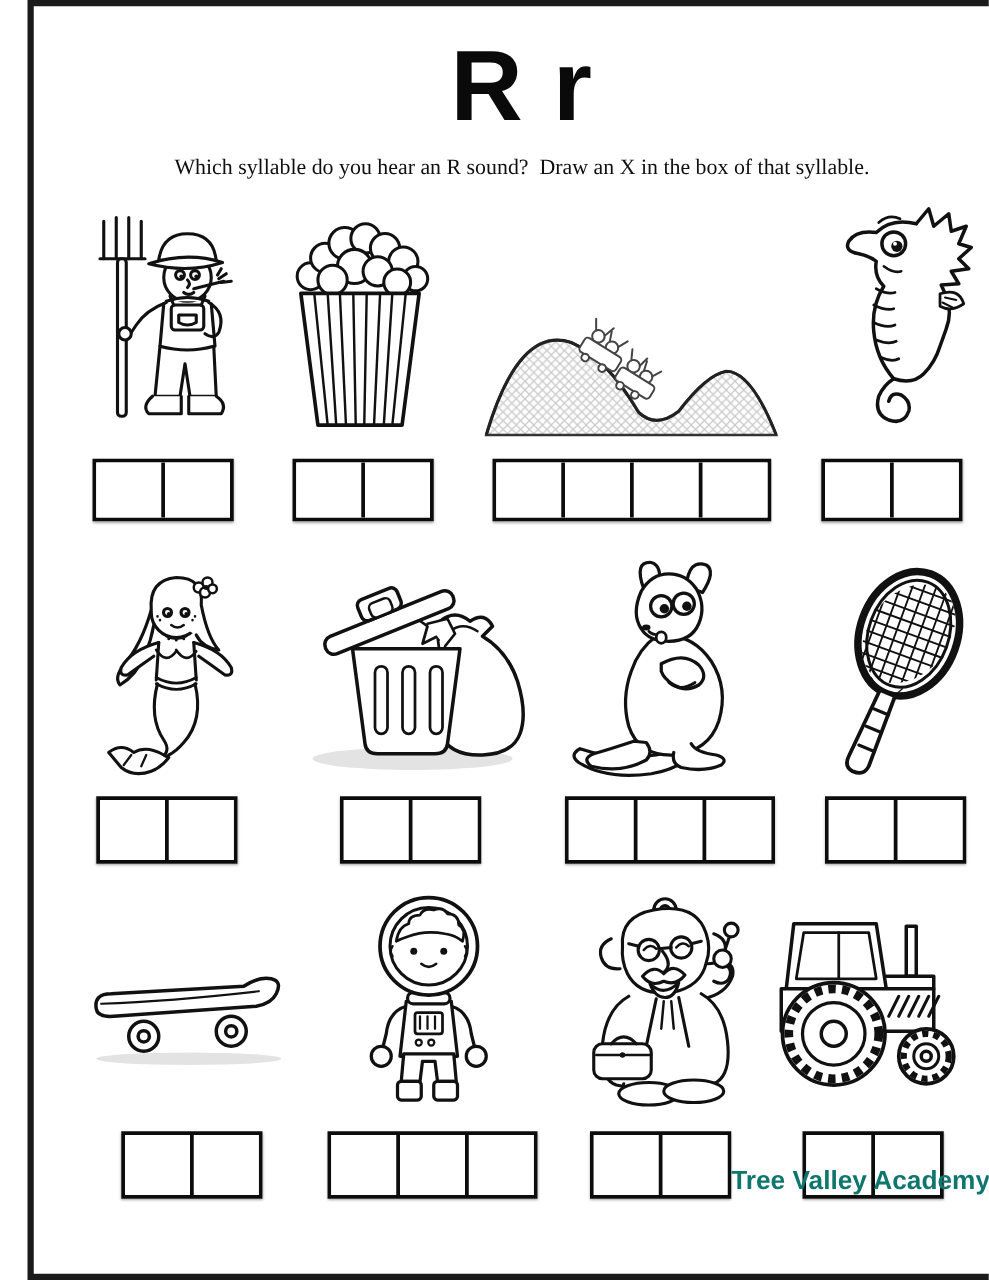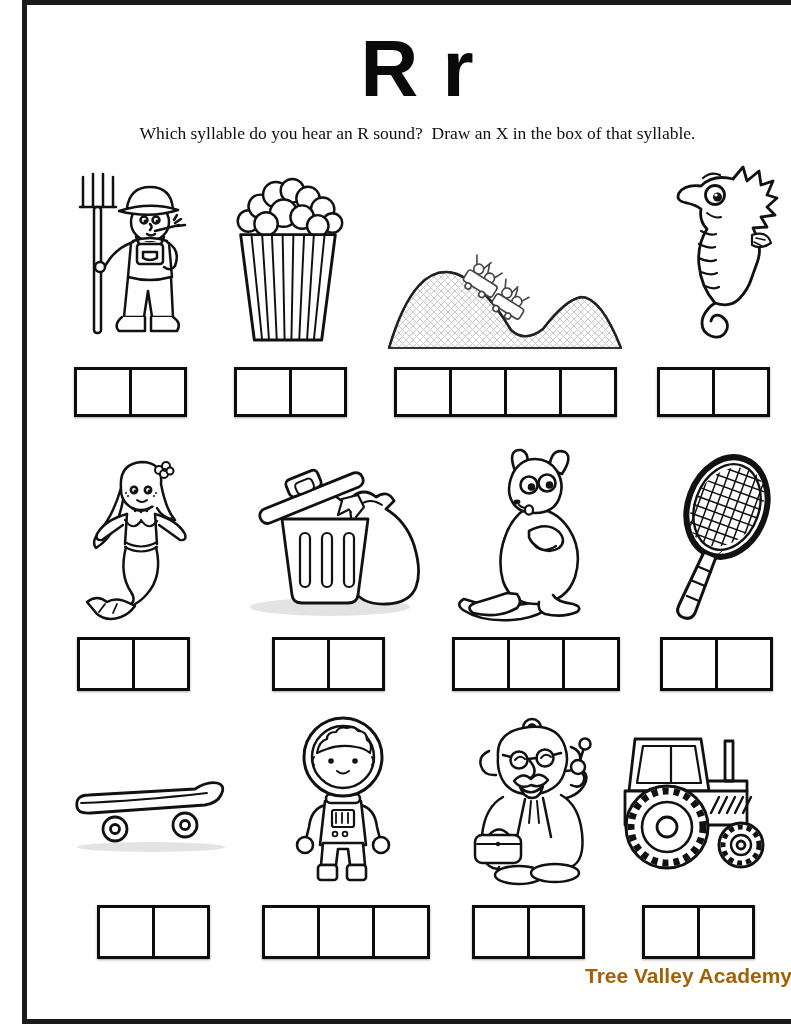--- a/index.html
+++ b/index.html
@@ -32,22 +32,22 @@
   .boxes{
     position:absolute;display:flex;
     border:3px solid #0c0c0c;background:#fff;
     box-shadow:0 1px 2px rgba(0,0,0,.35);
   }
   .boxes .cell{width:52px;background:#fff;}
   .boxes .cell + .cell{border-left:3px solid #0c0c0c;}
   .row-a .cell{height:44px;}
   .row-b .cell{height:48px;}
   .footer-credit{
-    position:absolute;top:959px;right:16px;
-    font-size:21px;font-weight:bold;color:#a16207;
+    position:absolute;top:928px;right:16px;
+    font-size:21px;font-weight:bold;color:#0f766e;
   }
 </style>
 </head>
 <body>
 
 <div class="sheet">
 
   <div class="title">R r</div>
   <div class="instruction">Which syllable do you hear an R sound?  Draw an X in the box of that syllable.</div>
 

